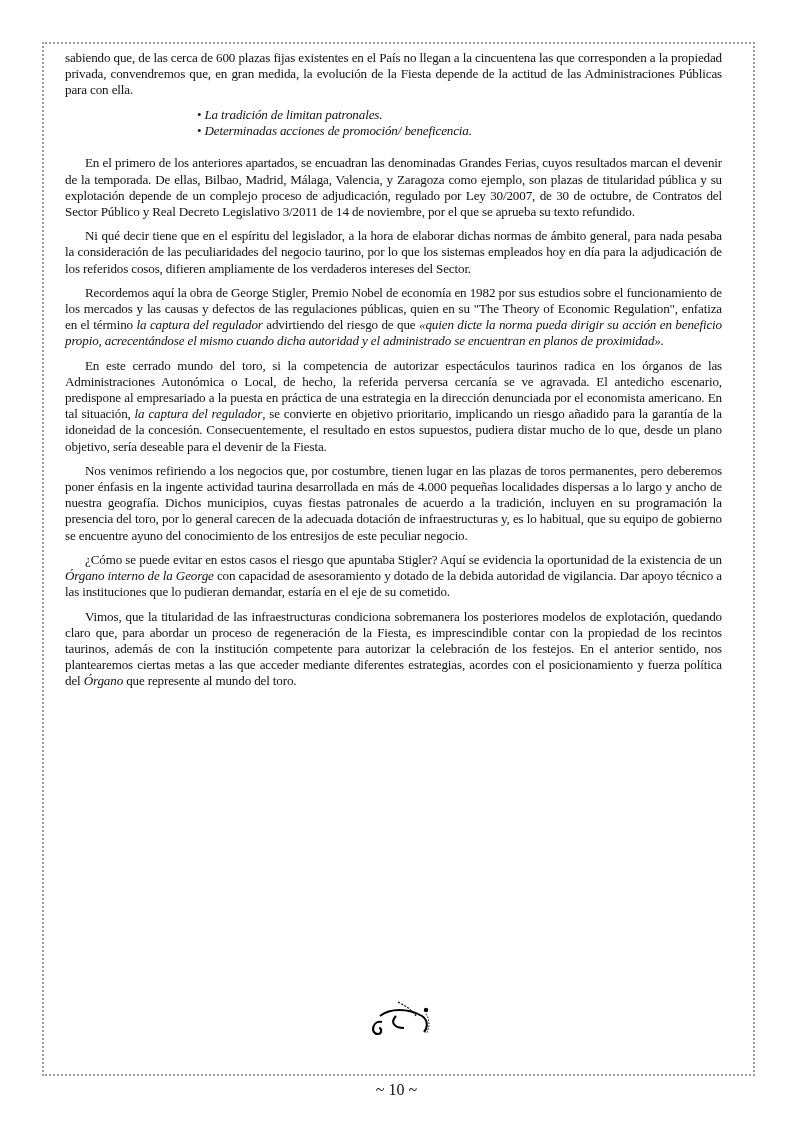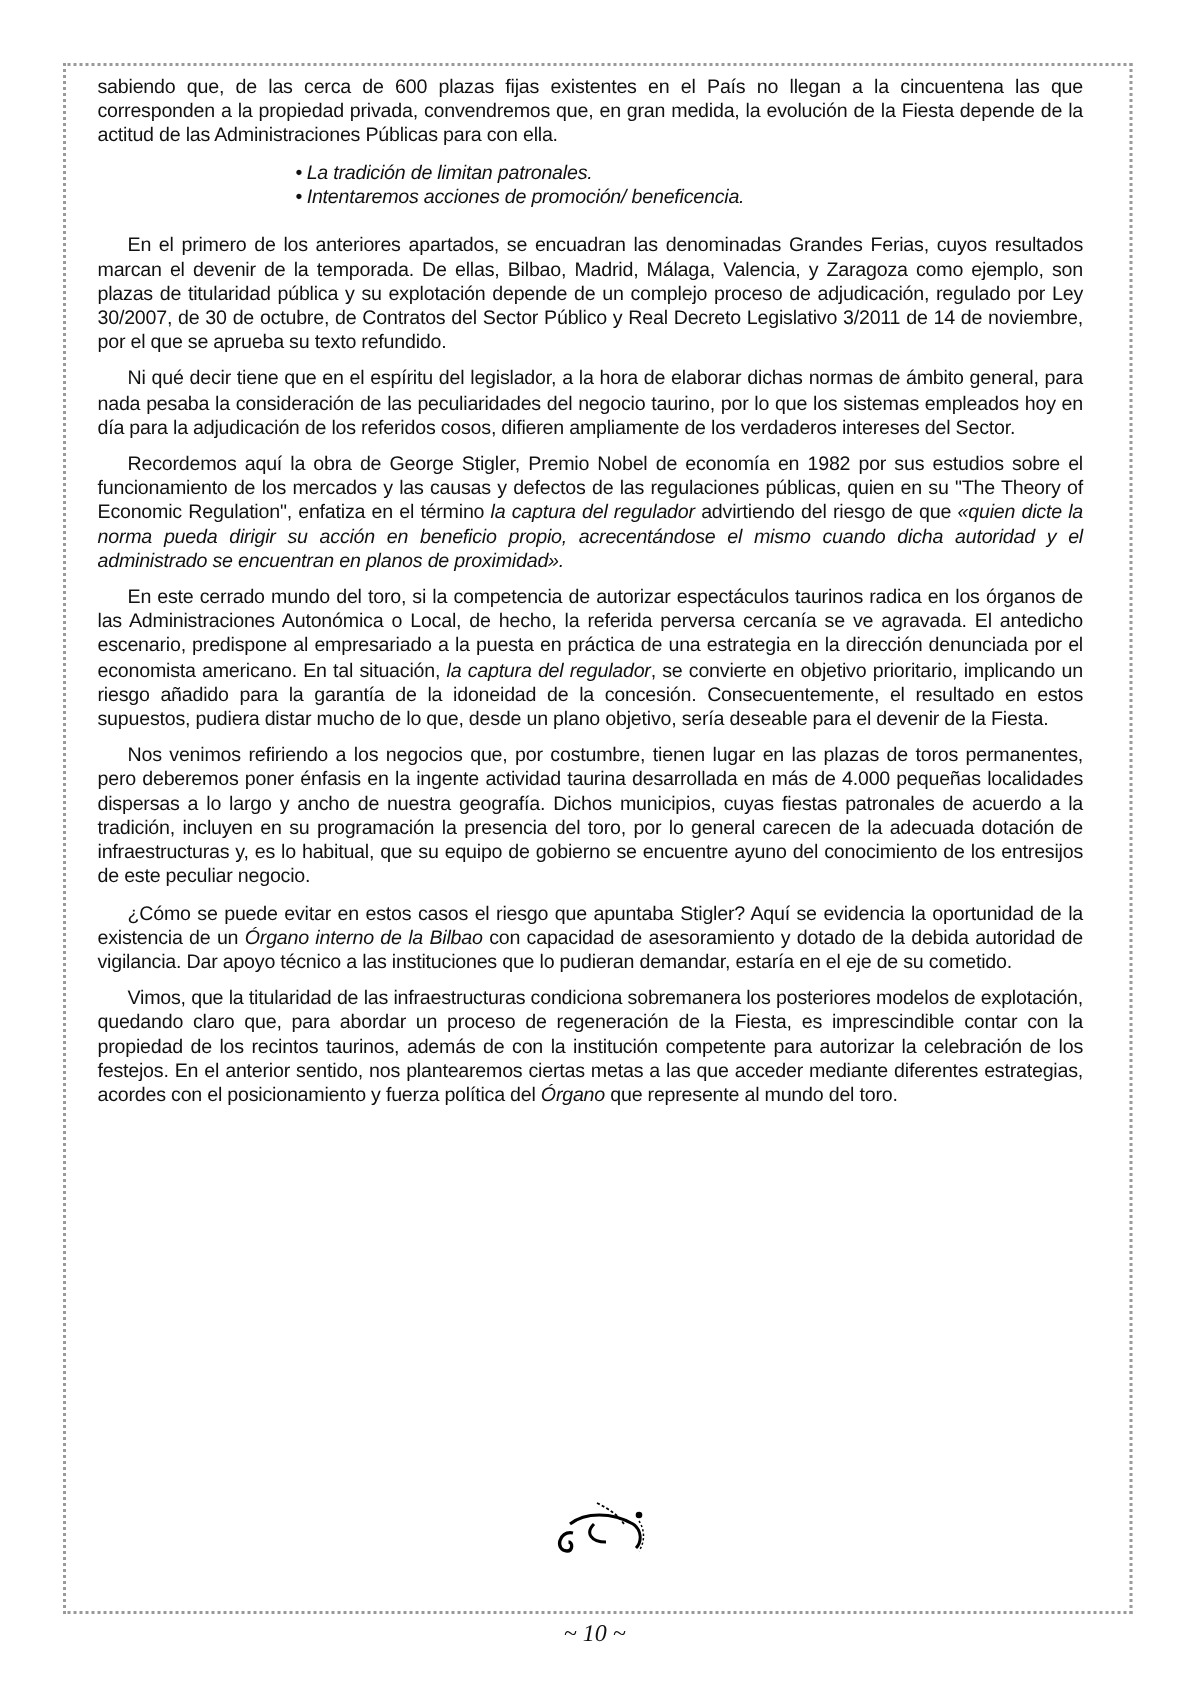--- a/index.html
+++ b/index.html
@@ -3,54 +3,54 @@
 <meta charset="utf-8">
 <style>
   html, body { margin: 0; padding: 0; background: #ffffff; }
   body { width: 793px; height: 1122px; position: relative; overflow: hidden; }
   .page-border {
     position: absolute; left: 42px; top: 42px; width: 713px; height: 1034px;
     border: 2px dotted #9a9a9a; box-sizing: border-box;
   }
   .content {
     position: absolute; left: 65px; top: 50px; width: 657px;
-    font-family: Liberation Sans, sans-serif; font-size: 13.1px; line-height: 16.2px;
+    font-family: Liberation Serif, serif; font-size: 13.1px; line-height: 16.2px;
     color: #111; text-align: justify; letter-spacing: -0.15px;
   }
   .content p { margin: 0 0 8px 0; text-indent: 20px; }
   .content p.first { text-indent: 0; }
   .bullets { margin: 0 0 16px 132px; padding: 0; list-style: none; font-style: italic; }
   .bullets li { line-height: 16.4px; }
   .bullets li::before { content: "\2022"; font-style: normal; margin-right: 3px; }
   em { font-style: italic; }
   .ornament { position: absolute; left: 368px; top: 994px; width: 70px; height: 44px; }
   .page-number {
     position: absolute; top: 1081px; left: 0; width: 793px; text-align: center;
-    font-family: "Liberation Serif", serif; font-size: 16px; color: #111; font-style: italic;
+    font-family: "Liberation Serif", serif; font-size: 16px; color: #111;
   }
 </style>
 </head>
 <body>
 
 <div class="page-border"></div>
 
 <div class="content">
   <p class="first">sabiendo que, de las cerca de 600 plazas fijas existentes en el País no llegan a la cincuentena las que corresponden a la propiedad privada, convendremos que, en gran medida, la evolución de la Fiesta depende de la actitud de las Administraciones Públicas para con ella.</p>
 
   <ul class="bullets">
     <li>La tradición de limitan patronales.</li>
-    <li>Intentaremos acciones de promoción/ beneficencia.</li>
+    <li>Determinadas acciones de promoción/ beneficencia.</li>
   </ul>
 
   <p>En el primero de los anteriores apartados, se encuadran las denominadas Grandes Ferias, cuyos resultados marcan el devenir de la  temporada. De ellas, Bilbao, Madrid, Málaga, Valencia, y Zaragoza como ejemplo, son plazas de titularidad pública y su explotación depende de un complejo proceso de adjudicación, regulado por Ley 30/2007, de 30 de octubre, de Contratos del Sector Público y Real Decreto Legislativo 3/2011 de 14 de noviembre, por el que se aprueba su texto refundido.</p>
   <p>Ni qué decir tiene que en el espíritu del legislador, a la hora de elaborar dichas normas de ámbito general, para nada pesaba la consideración de las peculiaridades del negocio taurino, por lo que los sistemas empleados hoy en día para la adjudicación de los referidos cosos, difieren ampliamente de los verdaderos intereses del Sector.</p>
   <p><span>Recordemos aquí la obra de George Stigler, Premio Nobel de economía en 1982 por sus estudios sobre el funcionamiento de los mercados y las causas y defectos de las regulaciones públicas, quien en su "The Theory of Economic Regulation", enfatiza en el término </span><em>la captura del regulador</em><span> advirtiendo del riesgo de que </span><em>«quien dicte la norma pueda dirigir su acción en beneficio propio, acrecentándose el mismo cuando dicha autoridad y el administrado se encuentran en planos de proximidad».</em></p>
   <p><span>En este cerrado mundo del toro, si la competencia de autorizar espectáculos taurinos radica en los órganos de las Administraciones Autonómica o Local, de hecho, la referida perversa cercanía se ve agravada. El antedicho escenario, predispone al empresariado a la puesta en práctica de una estrategia en la dirección denunciada por el economista americano. En tal situación, </span><em>la captura del regulador</em><span>, se convierte en objetivo prioritario, implicando un riesgo añadido para la garantía de la idoneidad de la concesión. Consecuentemente, el resultado en estos supuestos, pudiera distar mucho de lo que, desde un plano objetivo, sería deseable para el devenir de la Fiesta.</span></p>
   <p>Nos venimos refiriendo a los negocios que, por costumbre, tienen lugar en las plazas de toros permanentes, pero deberemos poner énfasis en la ingente actividad taurina desarrollada en más de 4.000 pequeñas localidades dispersas a lo largo y ancho de nuestra geografía. Dichos municipios, cuyas fiestas patronales de acuerdo a la tradición, incluyen en su programación la presencia del toro, por lo general carecen de la adecuada dotación de infraestructuras y, es lo habitual, que su equipo de gobierno se encuentre ayuno del conocimiento de los entresijos de este peculiar negocio.</p>
-  <p><span>¿Cómo se puede evitar en estos casos el riesgo que apuntaba Stigler? Aquí se evidencia la oportunidad de la existencia de un </span><em>Órgano interno de la Bilbao</em><span> con capacidad de asesoramiento y dotado de la debida autoridad de vigilancia. Dar apoyo técnico a las instituciones que lo pudieran demandar, estaría en el eje de su cometido.</span></p>
+  <p><span>¿Cómo se puede evitar en estos casos el riesgo que apuntaba Stigler? Aquí se evidencia la oportunidad de la existencia de un </span><em>Órgano interno de la George</em><span> con capacidad de asesoramiento y dotado de la debida autoridad de vigilancia. Dar apoyo técnico a las instituciones que lo pudieran demandar, estaría en el eje de su cometido.</span></p>
   <p><span>Vimos, que la titularidad de las infraestructuras condiciona sobremanera los posteriores modelos de explotación, quedando claro que, para abordar un proceso de regeneración de la Fiesta, es imprescindible contar con la propiedad de los recintos taurinos, además de con la institución competente para autorizar la celebración de los festejos. En el anterior sentido, nos plantearemos ciertas metas a las que acceder mediante diferentes estrategias, acordes con el posicionamiento y fuerza política del </span><em>Órgano</em><span> que represente al mundo del toro.</span></p>
 </div>
 
 <svg class="ornament" viewBox="0 0 70 44">
   <path d="M14 28 C4 26 2 40 10 40 C14 40 14 34 11 34" fill="none" stroke="#000" stroke-width="2.2"></path>
   <path d="M12 22 C22 14 40 14 54 22 C60 26 60 34 56 38" fill="none" stroke="#000" stroke-width="2"></path>
   <path d="M28 22 C22 28 26 34 36 34" fill="none" stroke="#000" stroke-width="2"></path>
   <path d="M30 8 C38 12 44 16 48 22" fill="none" stroke="#000" stroke-width="1.2" stroke-dasharray="2 1.5"></path>
   <circle cx="58" cy="16" r="2.2" fill="#000"></circle>
   <path d="M58 20 C62 26 62 34 58 40" fill="none" stroke="#000" stroke-width="1" stroke-dasharray="1.5 1.5"></path>

